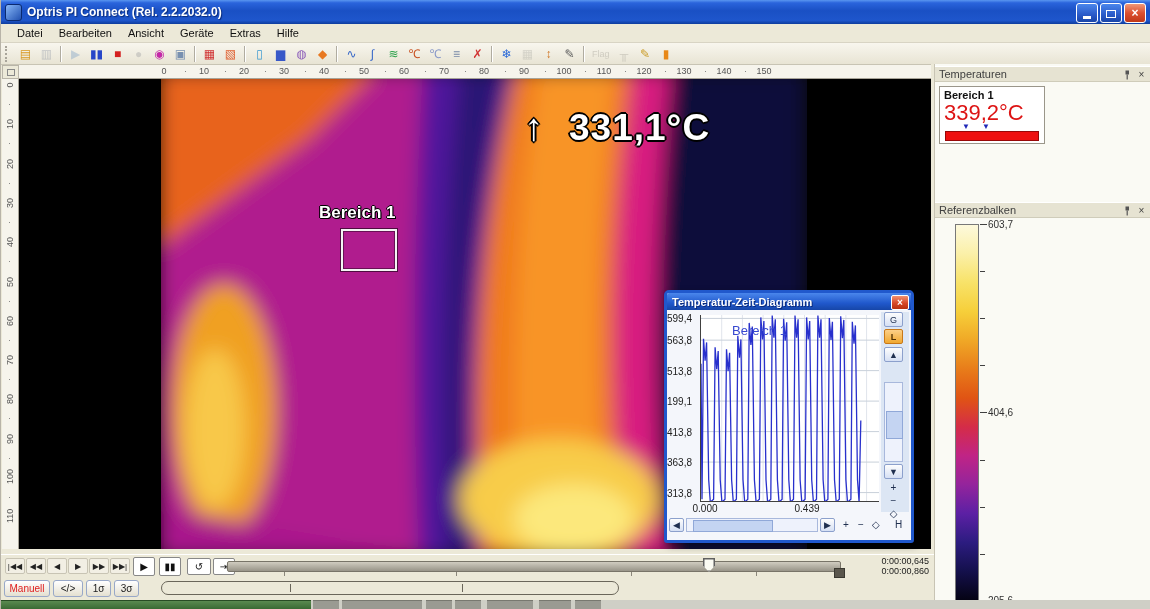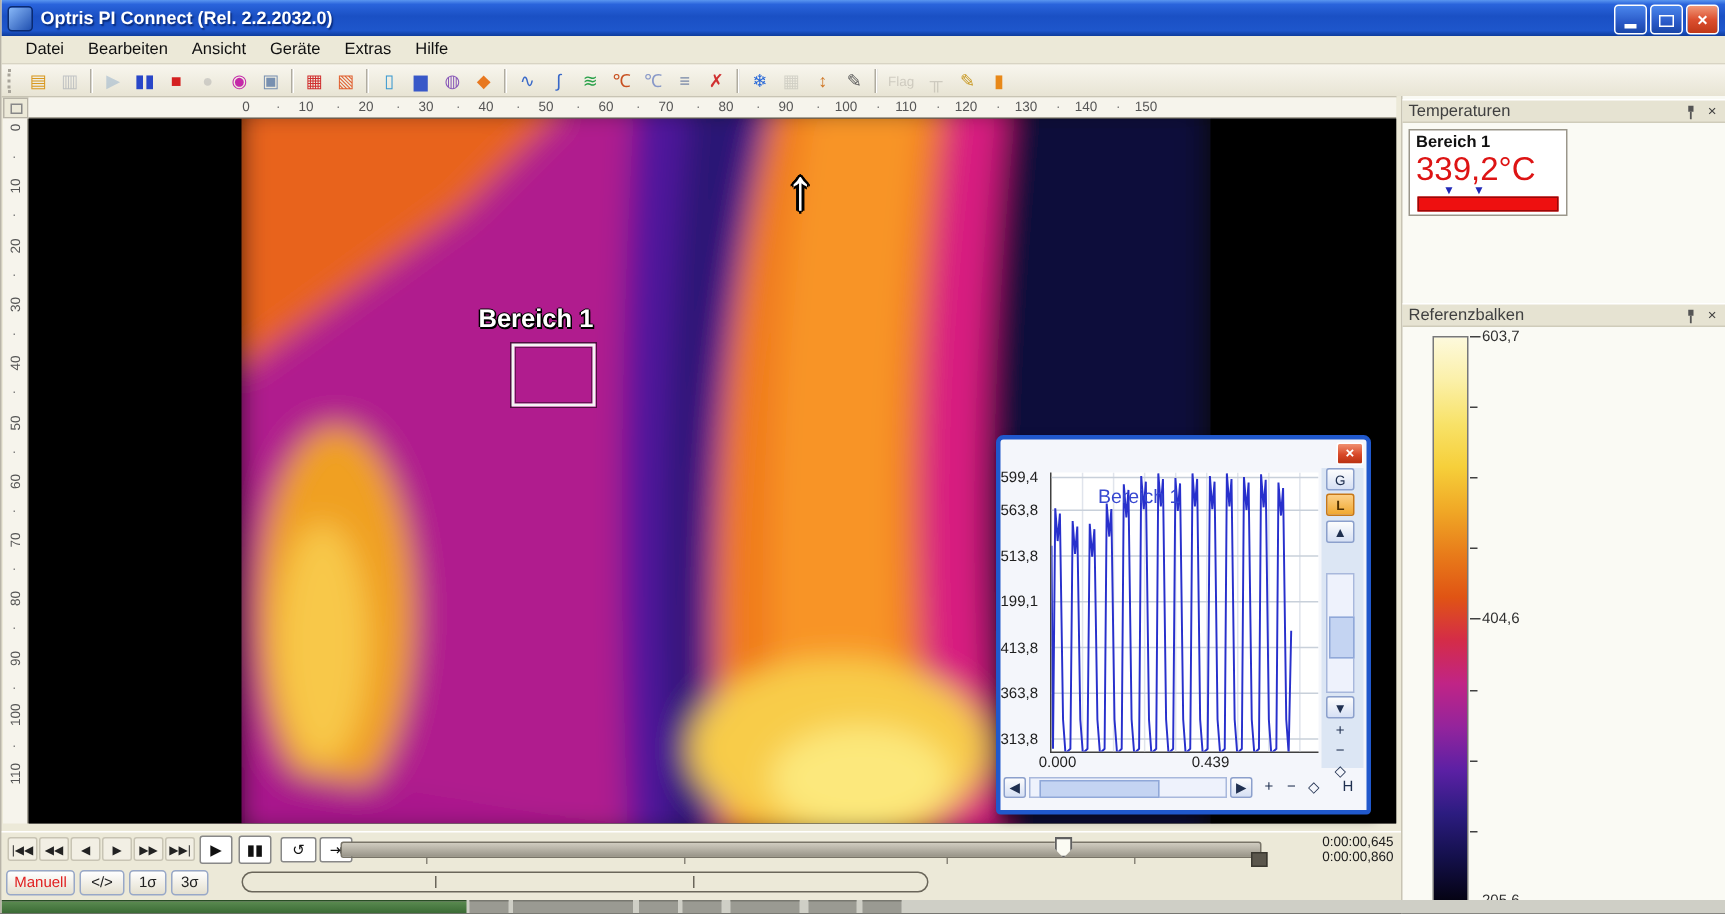--- a/index.html
+++ b/index.html
@@ -279,26 +279,28 @@
         <ellipse cx="555" cy="440" rx="60" ry="35" fill="#fce87c"></ellipse>
         <ellipse cx="205" cy="330" rx="52" ry="125" fill="#f0a024"></ellipse>
         <ellipse cx="196" cy="350" rx="30" ry="80" fill="#f8c848"></ellipse>
         <path d="M138,430 L400,472 L138,480 Z" fill="#a8188c"></path>
       </g>
       <rect x="0" y="0" width="142" height="470" fill="#000"></rect>
       <rect x="788" y="0" width="124" height="470" fill="#000"></rect>
     </svg>
     <div class="temp-overlay">
       <span class="arrow">↑</span>
+      <span class="val">331,1°C</span>
     </div>
     <div class="region-label">Bereich 1</div>
     <div class="region-rect"></div>
   </div>
 
   <div class="twin">
+    <div class="twin-title">Temperatur-Zeit-Diagramm</div>
     <div class="twin-close">×</div>
     <div class="plot">
       <svg id="chart-svg" width="178" height="186">
           <line x1="20.697674418604652" x2="20.697674418604652" y1="0" y2="186" stroke="#e0e4ec"></line>
           <line x1="41.395348837209305" x2="41.395348837209305" y1="0" y2="186" stroke="#e0e4ec"></line>
           <line x1="62.09302325581397" x2="62.09302325581397" y1="0" y2="186" stroke="#e0e4ec"></line>
           <line x1="82.79069767441861" x2="82.79069767441861" y1="0" y2="186" stroke="#e0e4ec"></line>
           <line x1="103.48837209302326" x2="103.48837209302326" y1="0" y2="186" stroke="#e0e4ec"></line>
           <line x1="124.18604651162791" x2="124.18604651162791" y1="0" y2="186" stroke="#e0e4ec"></line>
           <line x1="144.88372093023256" x2="144.88372093023256" y1="0" y2="186" stroke="#e0e4ec"></line>

